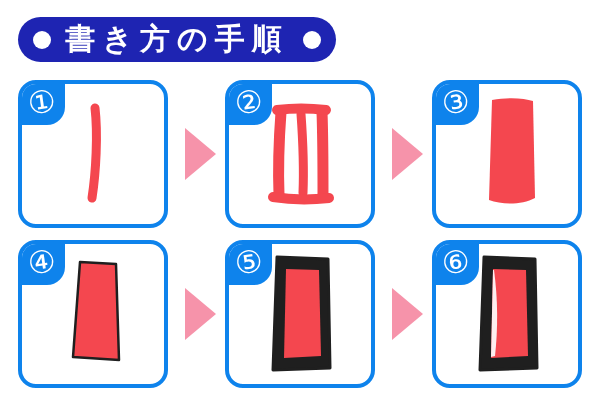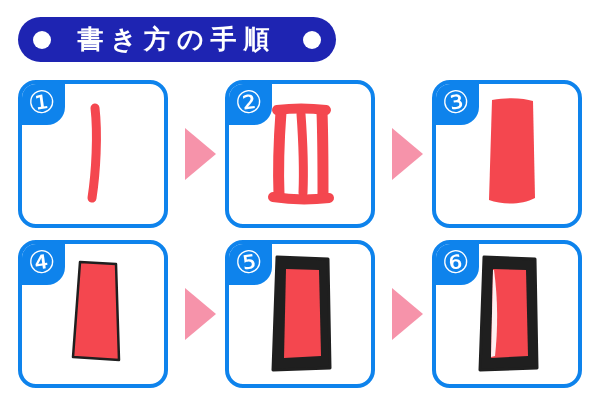--- a/index.html
+++ b/index.html
@@ -9,21 +9,21 @@
   }
   
   .header-pill{
     position:absolute;left:18px;top:17px;width:318px;height:45px;
     background:#1e24b2;border-radius:23px;
     display:flex;align-items:center;justify-content:space-between;
     padding:0 15px;box-sizing:border-box;
   }
   .header-dot{width:18px;height:18px;border-radius:50%;background:#ffffff;flex:0 0 auto;}
   .header-title{
-    color:#ffffff;font-size:26px;font-weight:700;letter-spacing:7px;
+    color:#ffffff;font-size:30px;font-weight:700;letter-spacing:7px;
     line-height:1;white-space:nowrap;transform:translateY(-1px);
   }
   
   .panel{
     position:absolute;width:150px;height:148px;box-sizing:border-box;
     background:#ffffff;border:4px solid #0e83ec;border-radius:18px;
     overflow:hidden;
   }
   .p1{left:18px;top:80px;}  .p2{left:225px;top:80px;}  .p3{left:432px;top:80px;}
   .p4{left:18px;top:240px;} .p5{left:225px;top:240px;} .p6{left:432px;top:240px;}

